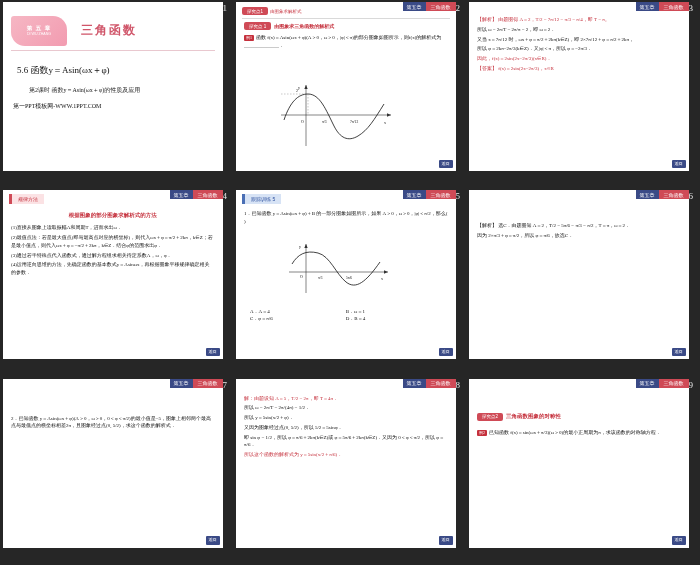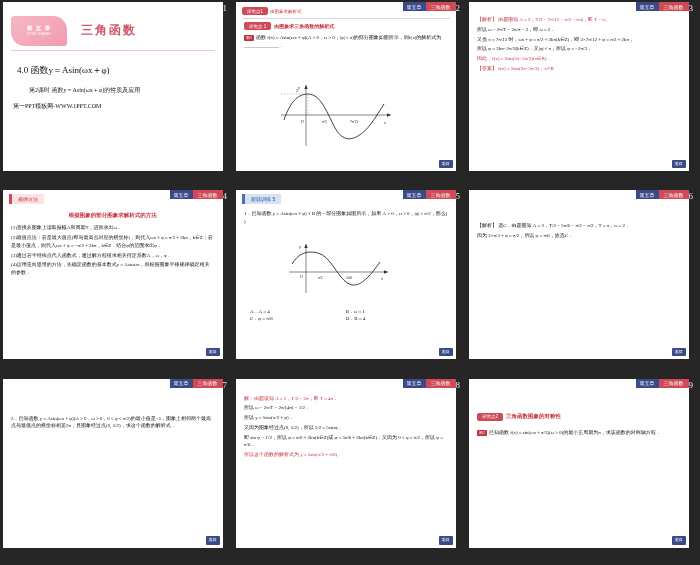--- a/index.html
+++ b/index.html
@@ -128,21 +128,21 @@
 
   <div class="cell">
     <div class="slide">
       <div class="cover-wrap">
         <div class="cover-badge">
           <span class="cn">第 五 章</span>
           <span class="en">DI WU ZHANG</span>
         </div>
         <div class="cover-title">三角函数</div>
         <div class="cover-rule"></div>
-        <div class="cover-sub">4.0  函数y＝Asin(ωx＋φ)</div>
+        <div class="cover-sub">5.6  函数y＝Asin(ωx＋φ)</div>
         <div class="cover-sub2">第2课时  函数y＝Asin(ωx＋φ)的性质及应用</div>
         <div class="cover-foot">第一PPT模板网-WWW.1PPT.COM</div>
       </div>
     </div>
     <div class="num">1</div>
   </div>
 
   <div class="cell">
     <div class="slide">
       <div class="tag-tr">

